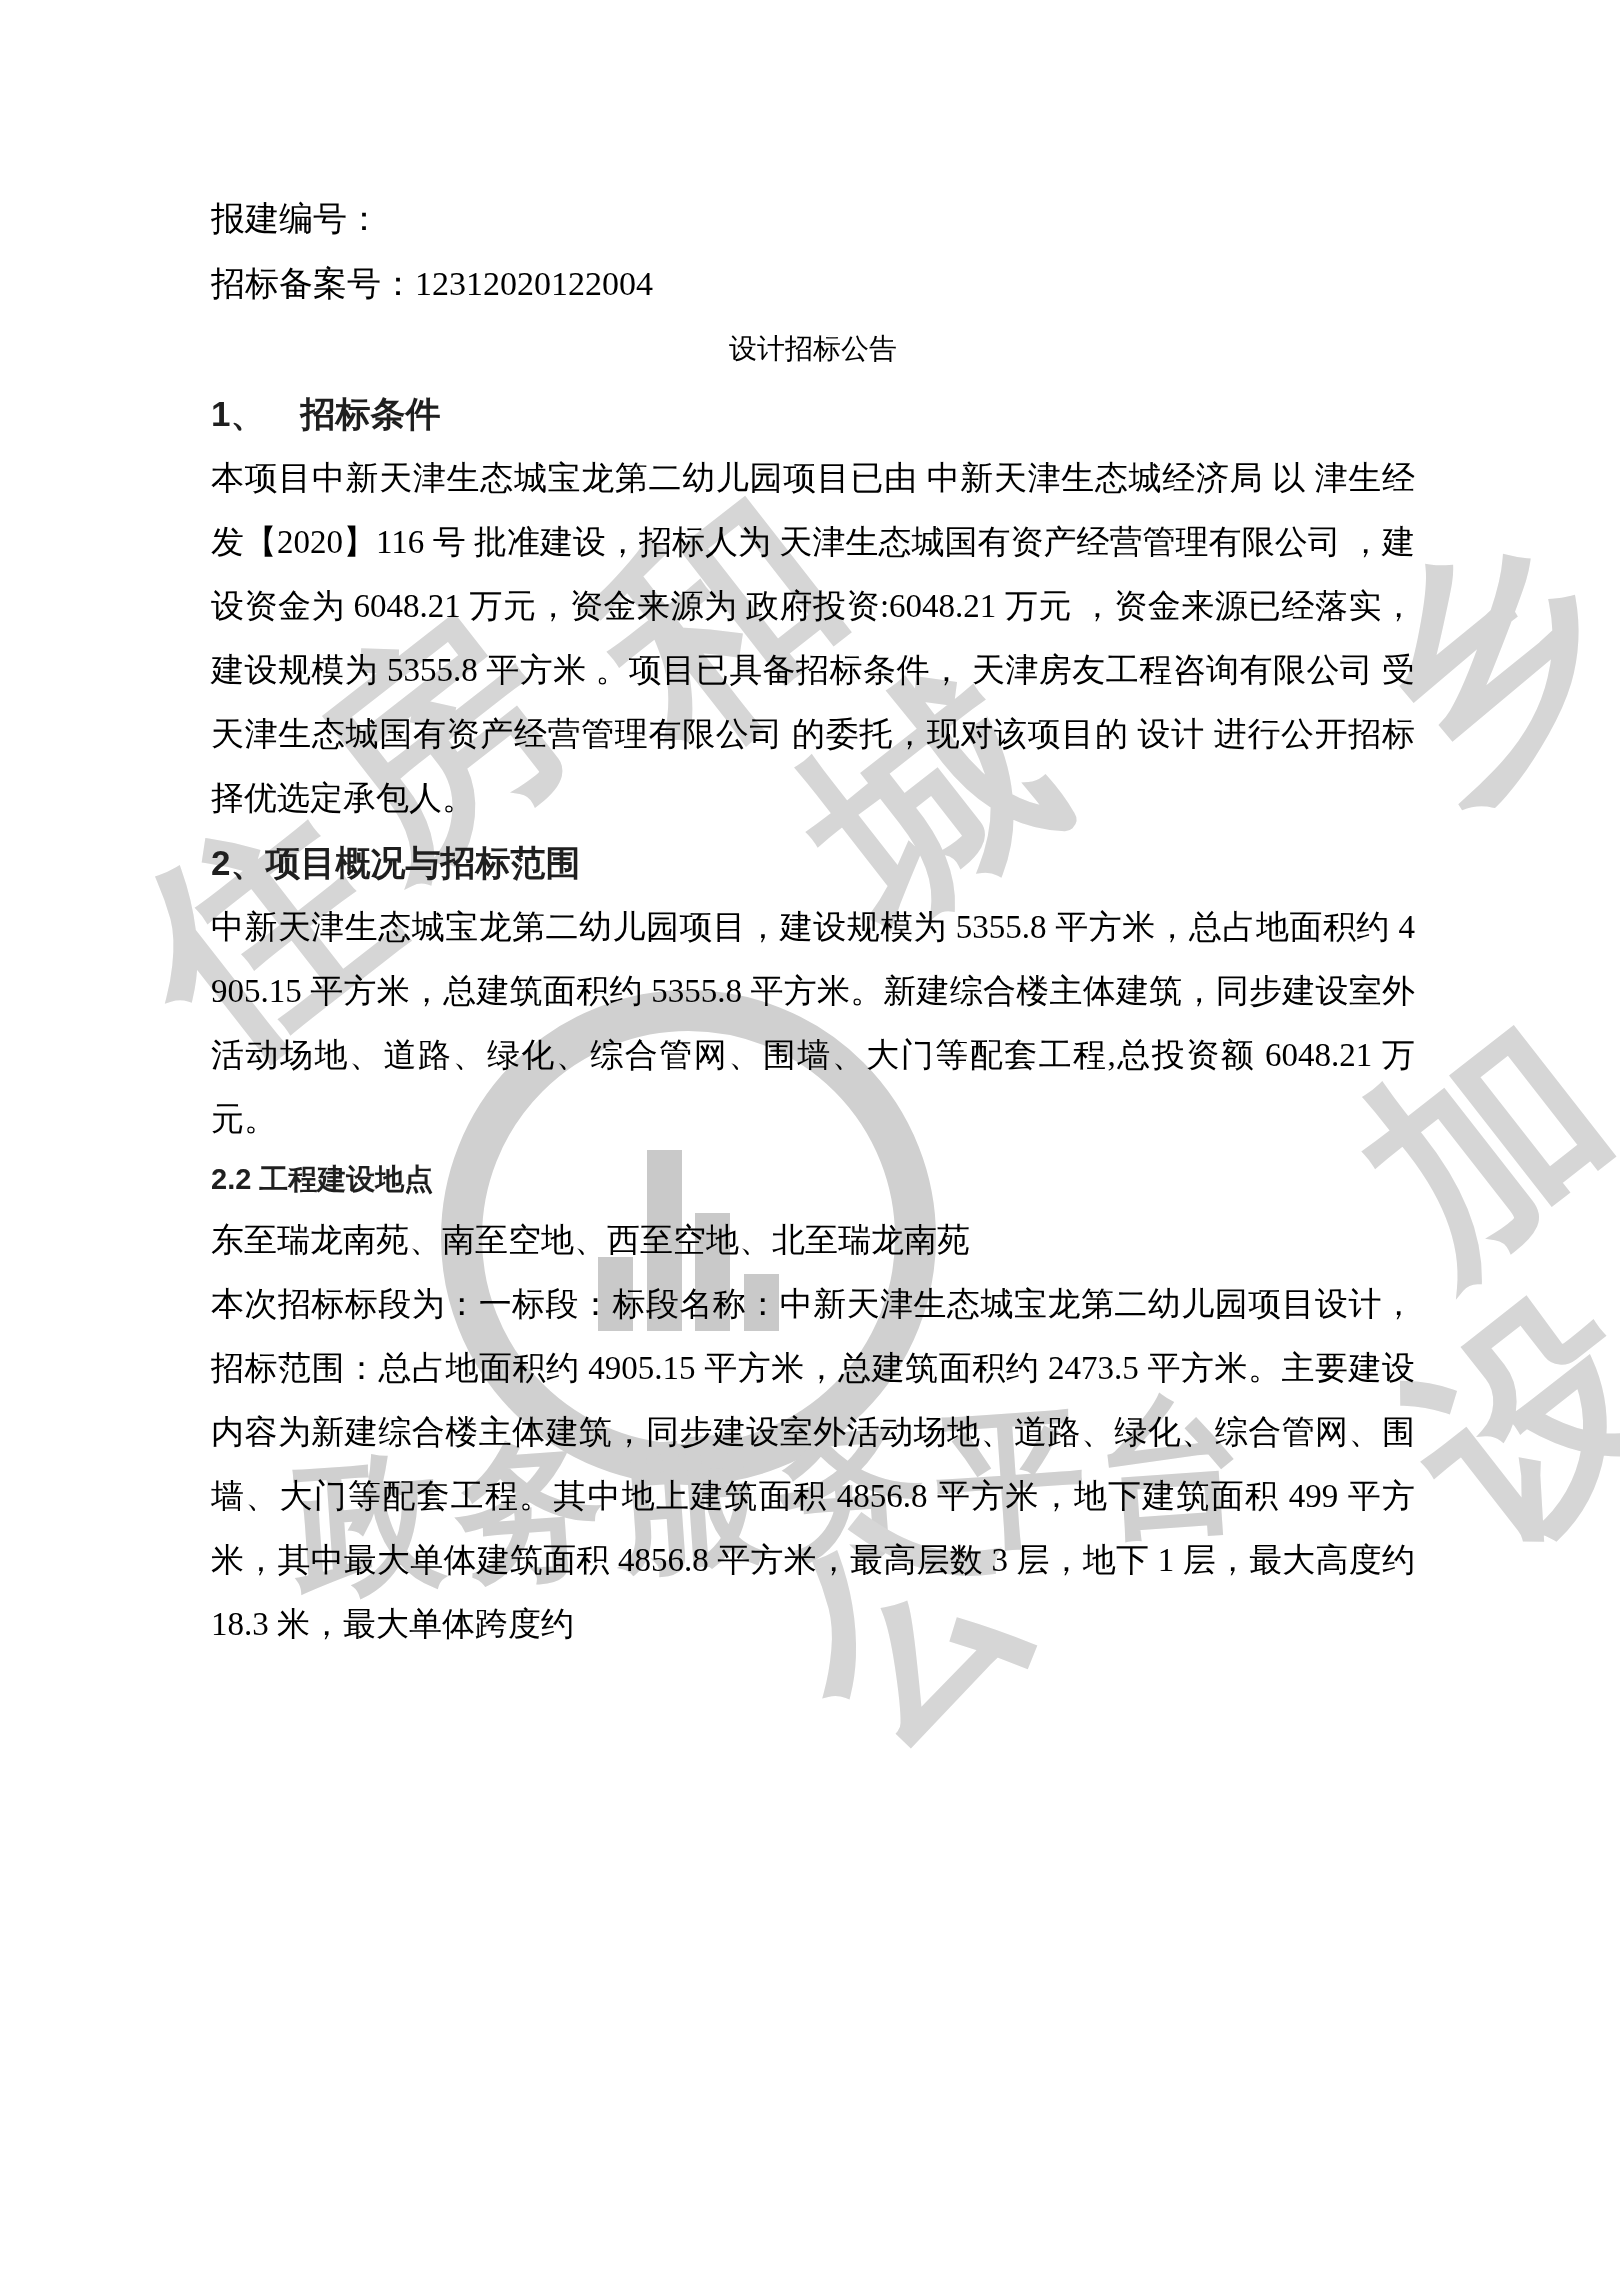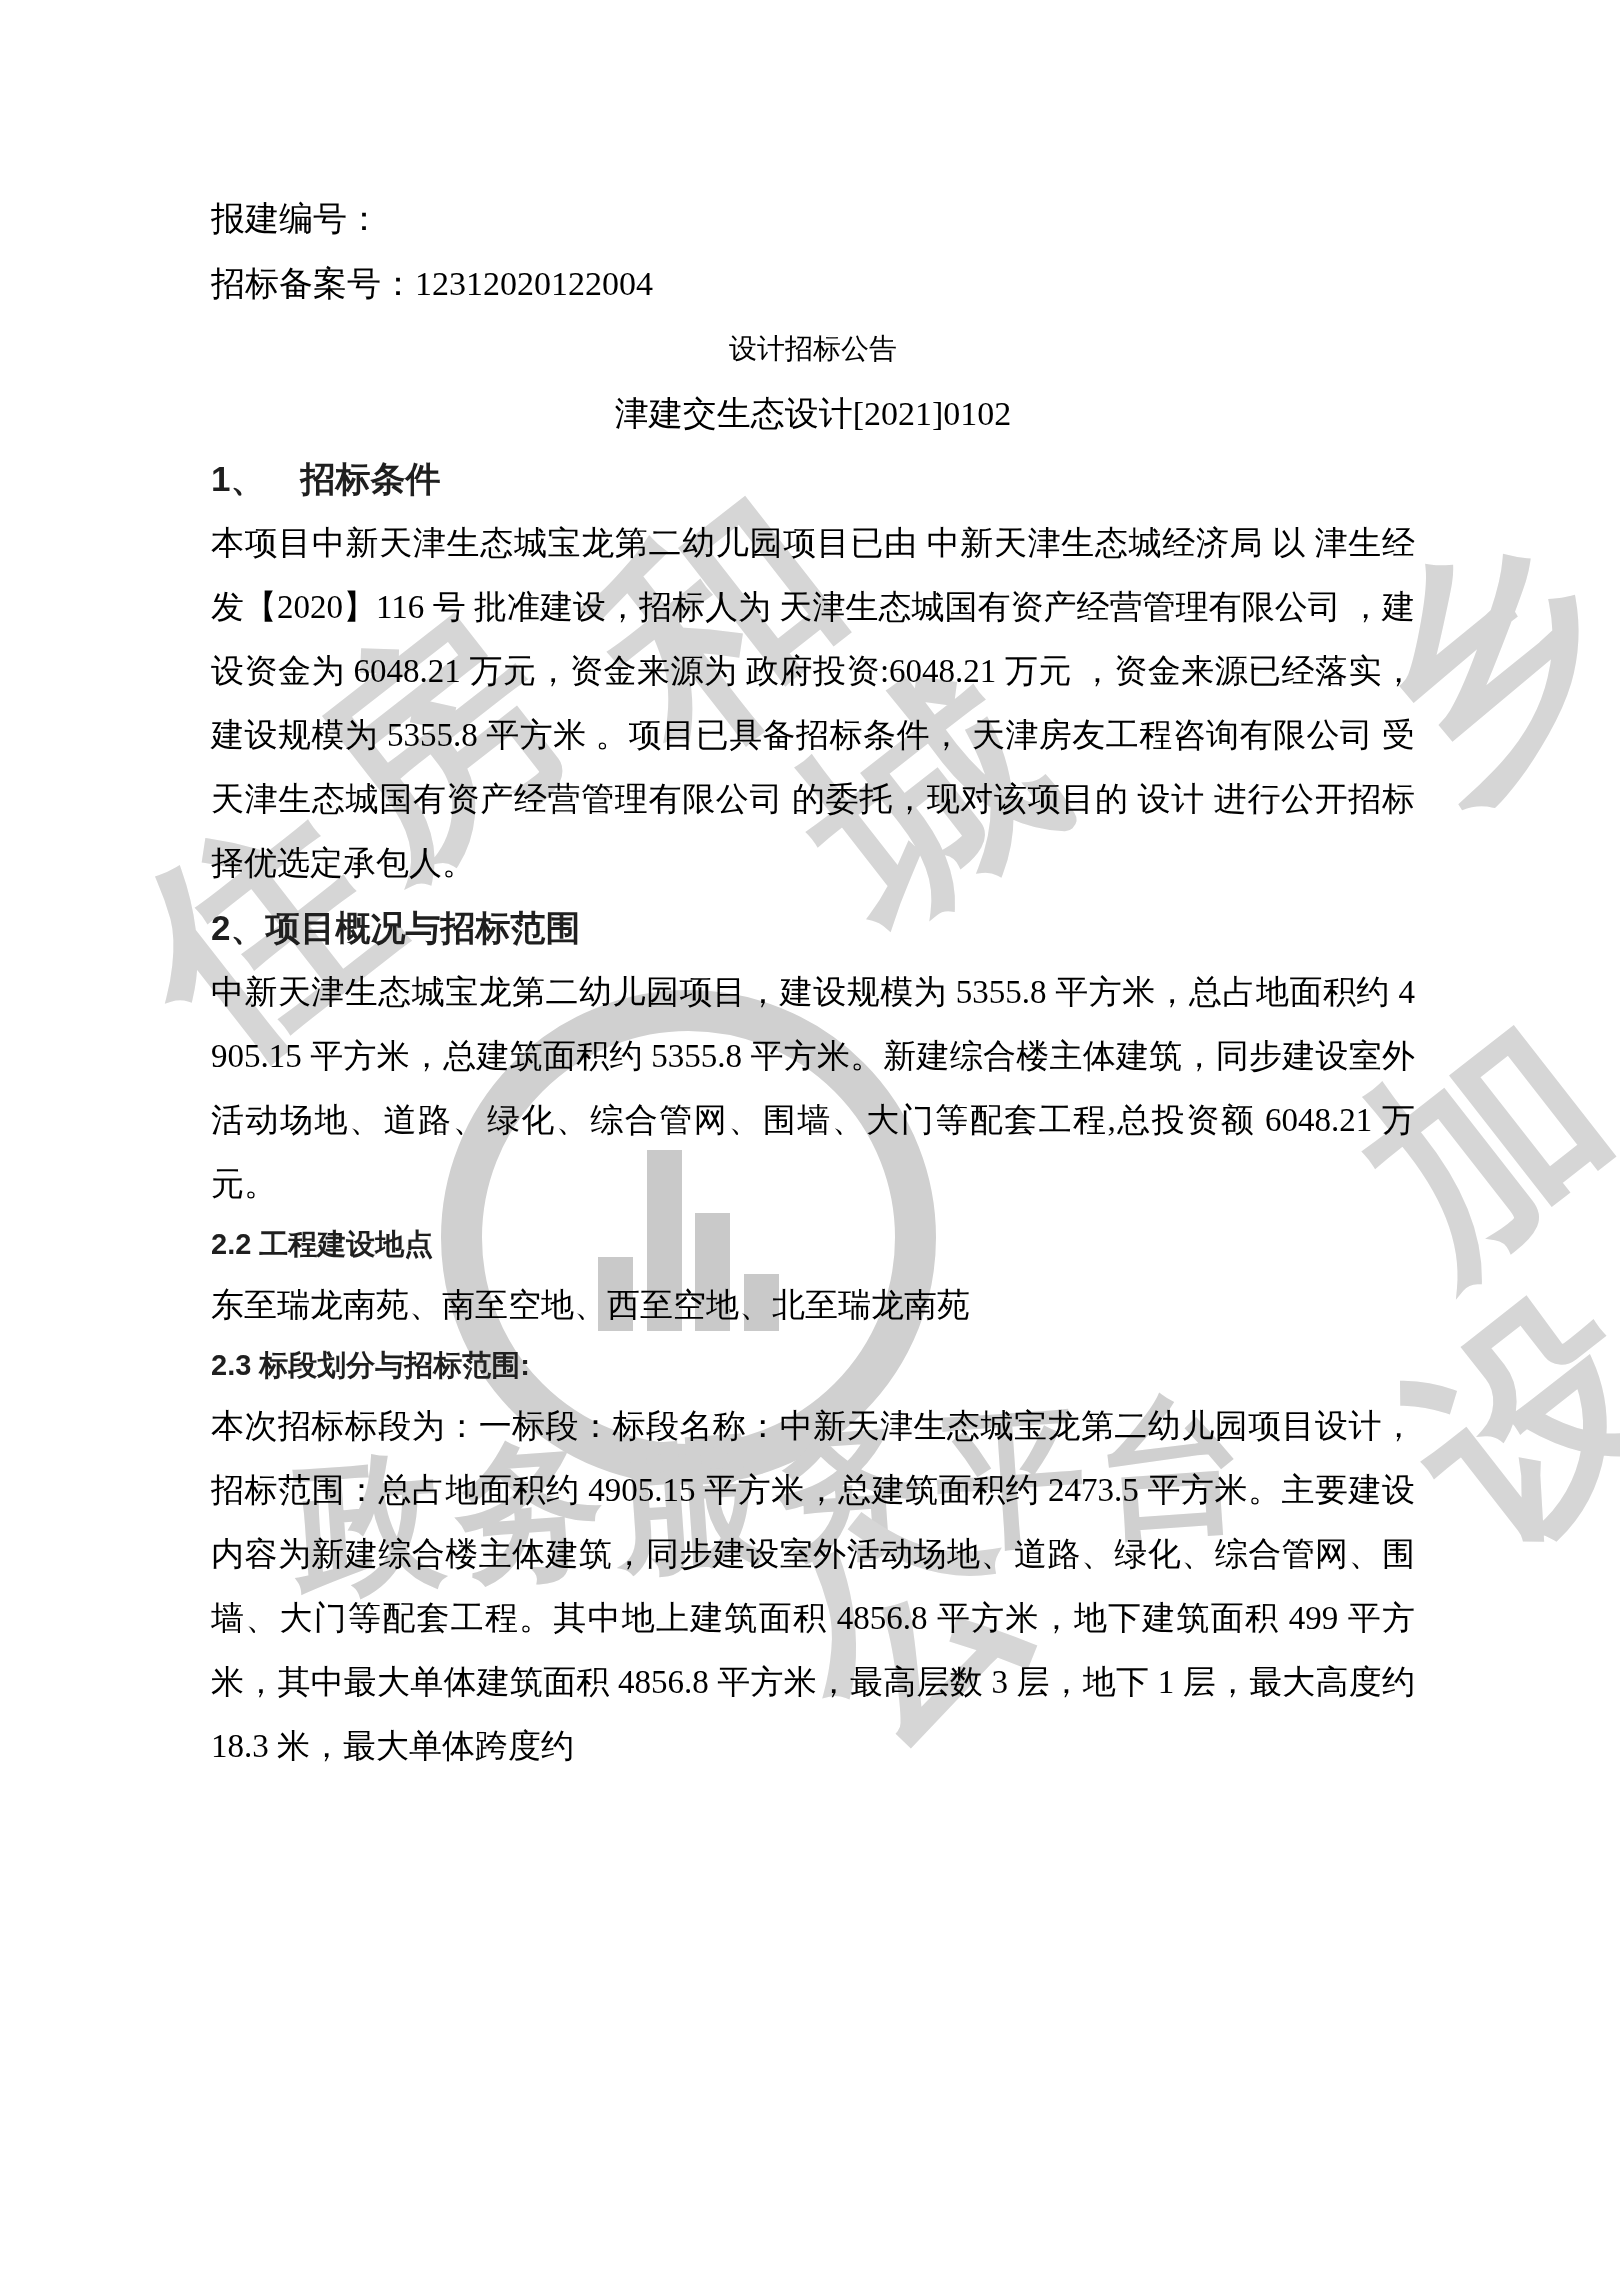--- a/index.html
+++ b/index.html
@@ -159,30 +159,28 @@
     <span class="wm-char c5">加</span>
     <span class="wm-char c6">公</span>
     <span class="wm-char c7">设</span>
   </div>
 
   <div class="content">
     <p class="meta-line">报建编号：</p>
     <p class="meta-line record">招标备案号：12312020122004</p>
 
     <h1 class="doc-title">设计招标公告</h1>
-    <p class="doc-code">津建交生态设计[2021]0102</p>
 
     <h2 class="h-main hm1">1、　招标条件</h2>
     <p class="para p1">本项目中新天津生态城宝龙第二幼儿园项目已由 中新天津生态城经济局 以 津生经发【2020】116 号 批准建设，招标人为 天津生态城国有资产经营管理有限公司 ，建设资金为 6048.21 万元，资金来源为 政府投资:6048.21 万元 ，资金来源已经落实，建设规模为 5355.8 平方米 。项目已具备招标条件， 天津房友工程咨询有限公司 受 天津生态城国有资产经营管理有限公司 的委托，现对该项目的 设计 进行公开招标择优选定承包人。</p>
 
     <h2 class="h-main hm2">2、项目概况与招标范围</h2>
 
     <p class="para p21">中新天津生态城宝龙第二幼儿园项目，建设规模为 5355.8 平方米，总占地面积约 4905.15 平方米，总建筑面积约 5355.8 平方米。新建综合楼主体建筑，同步建设室外活动场地、道路、绿化、综合管网、围墙、大门等配套工程,总投资额 6048.21 万元。</p>
 
     <h3 class="h-sub h22">2.2 工程建设地点</h3>
     <p class="para p22">东至瑞龙南苑、南至空地、西至空地、北至瑞龙南苑</p>
 
-    <h3 class="h-sub h23">2.3 标段划分与招标范围:</h3>
     <p class="para p3">本次招标标段为：一标段：标段名称：中新天津生态城宝龙第二幼儿园项目设计，招标范围：总占地面积约 4905.15 平方米，总建筑面积约 2473.5 平方米。主要建设内容为新建综合楼主体建筑，同步建设室外活动场地、道路、绿化、综合管网、围墙、大门等配套工程。其中地上建筑面积 4856.8 平方米，地下建筑面积 499 平方米，其中最大单体建筑面积 4856.8 平方米，最高层数 3 层，地下 1 层，最大高度约 18.3 米，最大单体跨度约</p>
   </div>
 
 </div>
 
 
 </body></html>

